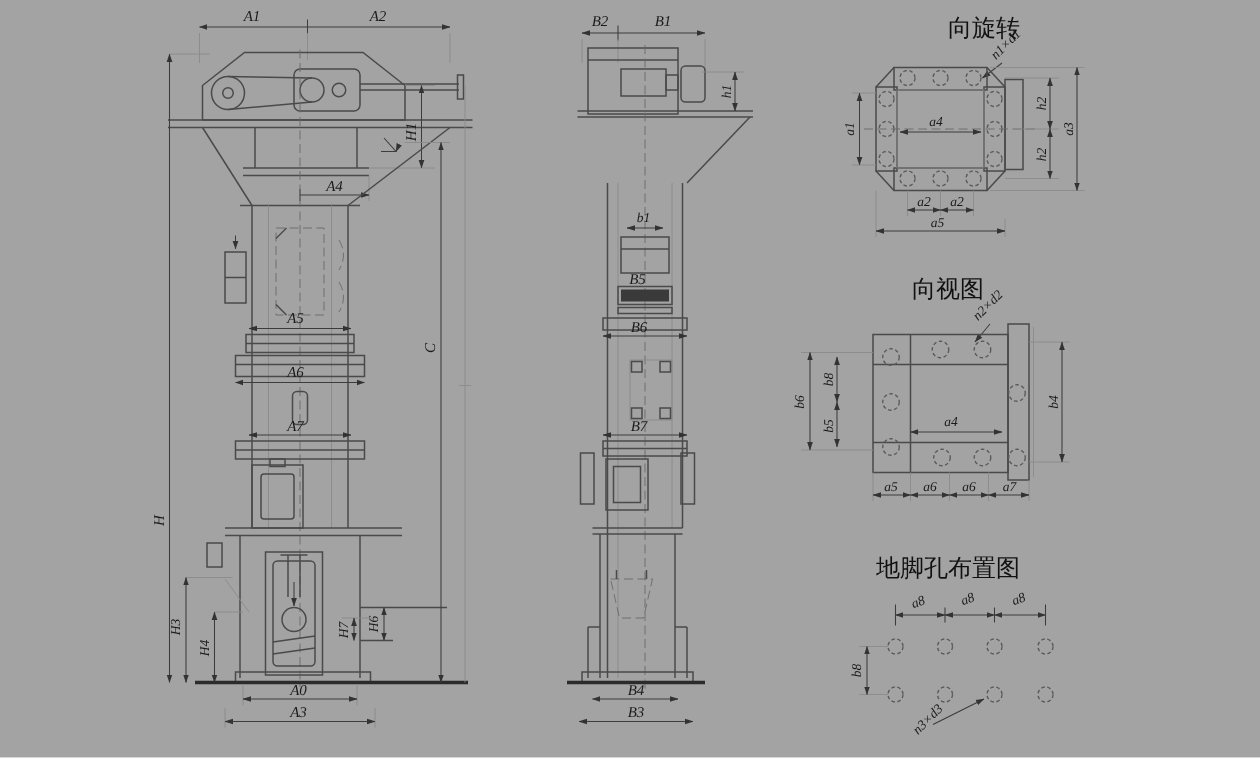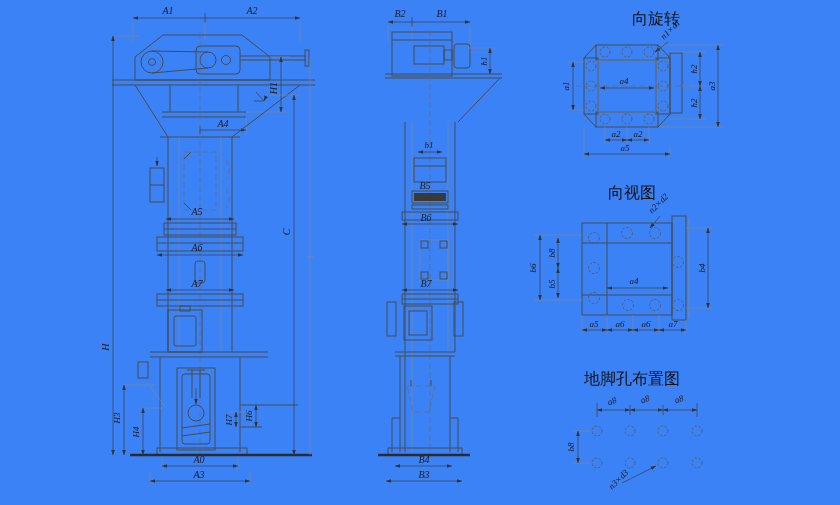--- a/index.html
+++ b/index.html
@@ -1,16 +1,16 @@
 <!DOCTYPE html>
 <html><head>
 <meta charset="utf-8">
 <style>
   html,body{margin:0;padding:0;background:#fff;}
-  .stage{position:relative;width:840px;height:505px;background:#3b82f6;overflow:hidden;
+  .stage{position:relative;width:840px;height:505px;background:#a3a3a3;overflow:hidden;
          font-family:"Liberation Sans", sans-serif;}
   svg{display:block}
   .ln{stroke:#4a4a4a;stroke-width:1;fill:none;}
   .thin{stroke:#8a8a8a;stroke-width:.6;fill:none;}
   .thick{stroke:#2b2b2b;stroke-width:2.4;fill:none;}
   .dim{stroke:#3c3c3c;stroke-width:.7;fill:none;}
   .dash{stroke:#6a6a6a;stroke-width:.6;fill:none;stroke-dasharray:6 3;}
   .hole{stroke:#5a5a5a;stroke-width:.9;fill:none;stroke-dasharray:2.4 1.7;}
   .band{fill:#3a3a3a;}
   text.lbl{font:italic 10px "Liberation Serif", serif;fill:#1a1a1a;}

